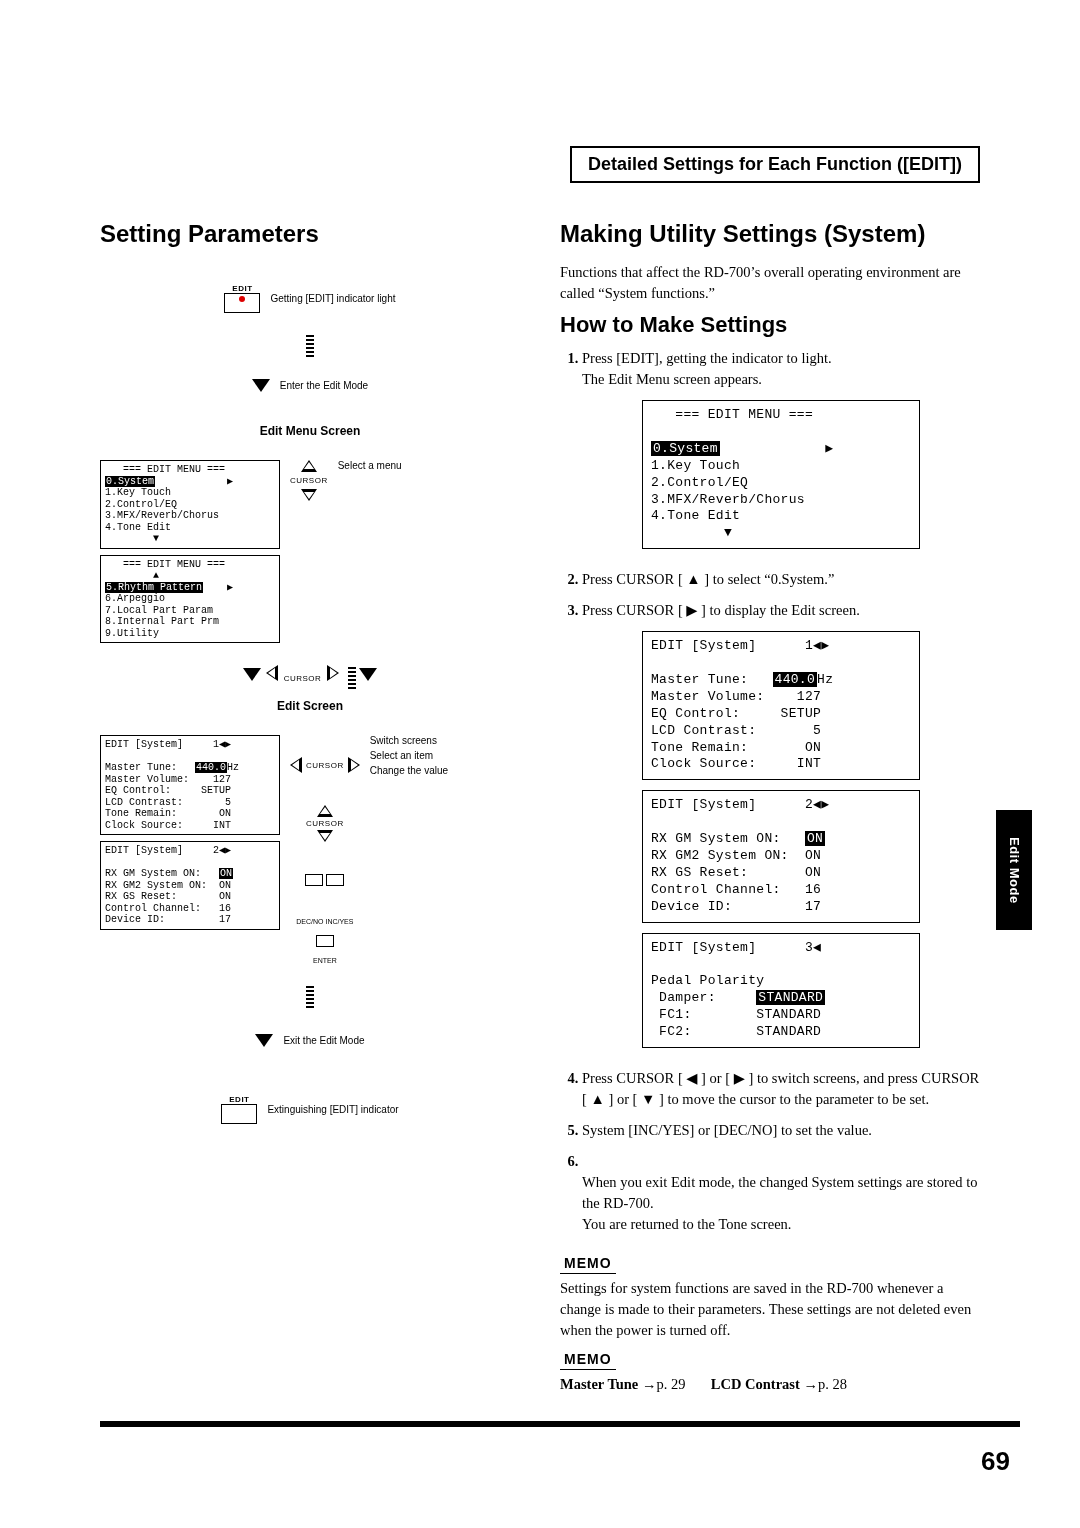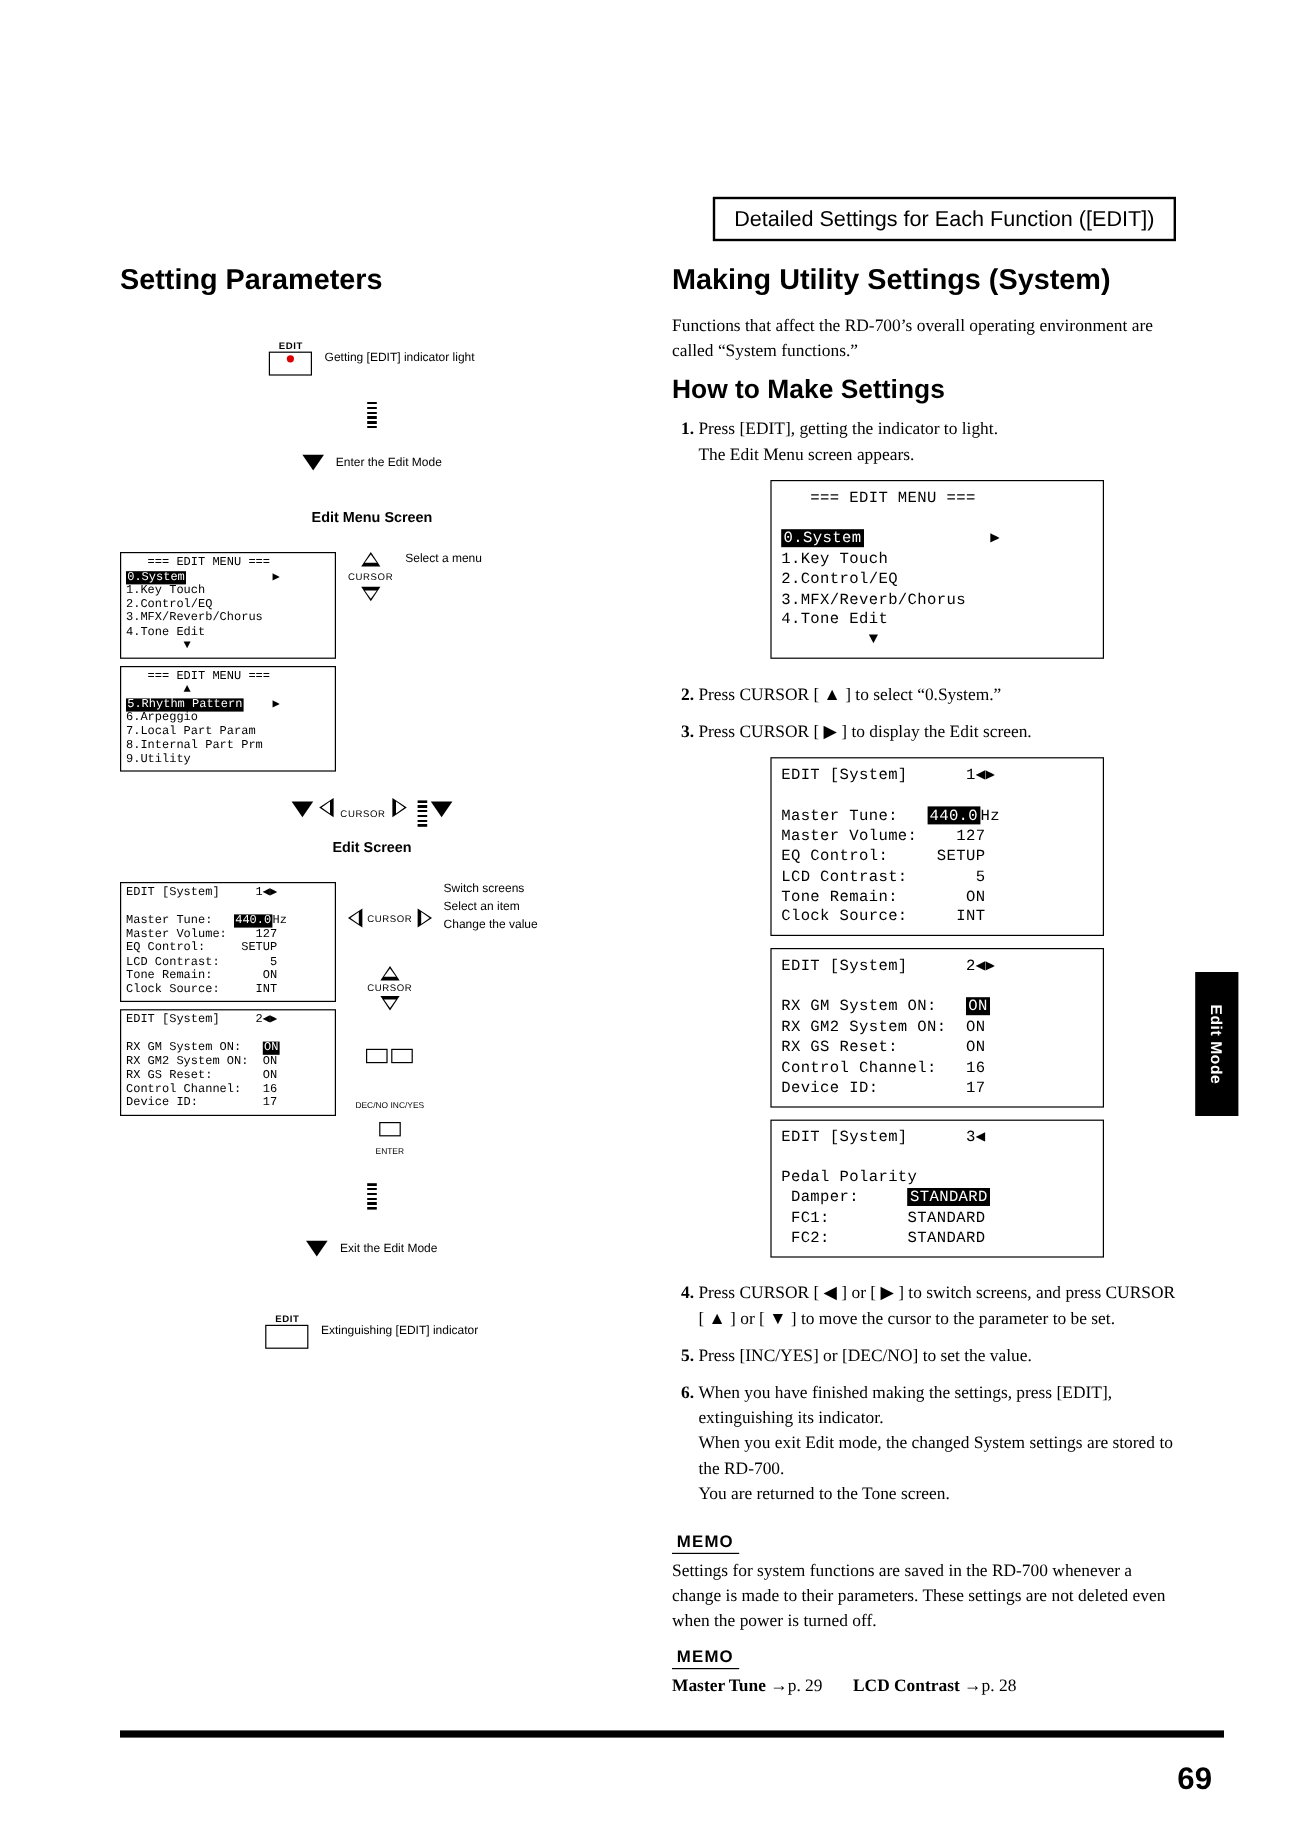--- a/index.html
+++ b/index.html
@@ -13,26 +13,26 @@
   .page {
     width: 880px;
     margin: 0 auto;
     padding: 150px 0 60px 0;
     position: relative;
   }
   .header-box {
     border: 2px solid #000;
     padding: 6px 16px;
     display: inline-block;
-    font-weight: normal;
+    font-weight: bold;
     font-size: 18px;
     font-family: Arial, Helvetica, sans-serif;
     position: absolute;
     right: 0;
-    top: 164px;
+    top: 146px;
   }
   .columns {
     display: flex;
     gap: 40px;
     margin-top: 70px;
   }
   .col {
     flex: 1;
   }
   h1.section {
@@ -388,23 +388,23 @@
               <div class="lcd"><span>EDIT [System]      3◀ </span>
 
 Pedal Polarity
  Damper:     <span class="hl">STANDARD</span>
  FC1:        STANDARD
  FC2:        STANDARD</div>
             </div>
           </div>
         </li>
         <li><span>Press CURSOR [ ◀ ] or [ ▶ ] to switch screens, and press CURSOR [ ▲ ] or [ ▼ ] to move the cursor to the parameter to be set.</span></li>
-        <li><span>Press [INC/YES] or [DEC/NO] to set the value.</span></li>
+        <li><span>System [INC/YES] or [DEC/NO] to set the value.</span></li>
         <li>
-          <span>When you have finished making the settings, press [EDIT], extinguishing its indicator.</span><br>
+          <br>
           <span>When you exit Edit mode, the changed System settings are stored to the RD-700.</span><br>
           <span>You are returned to the Tone screen.</span>
         </li>
       </ol>
 
       <div class="memo">MEMO</div>
       <div class="body-text" style="margin-top:4px;">Settings for system functions are saved in the RD-700 whenever a change is made to their parameters. These settings are not deleted even when the power is turned off.</div>
 
       <div class="memo">MEMO</div>
 

